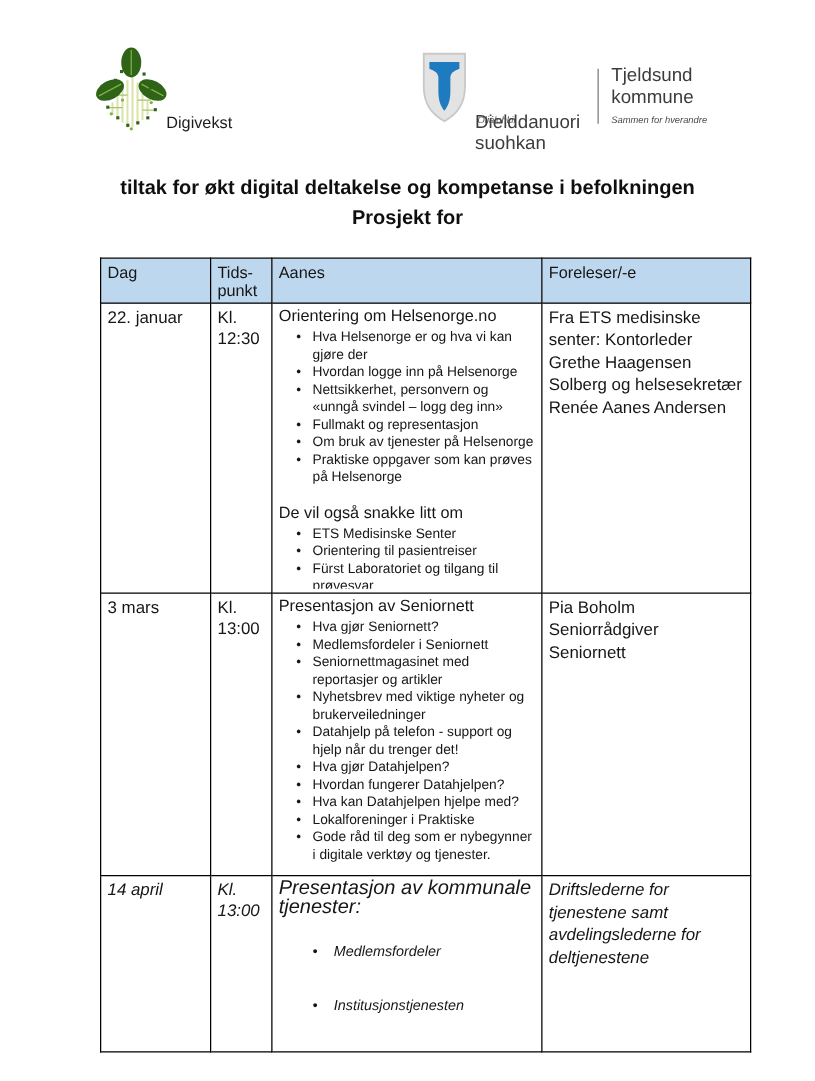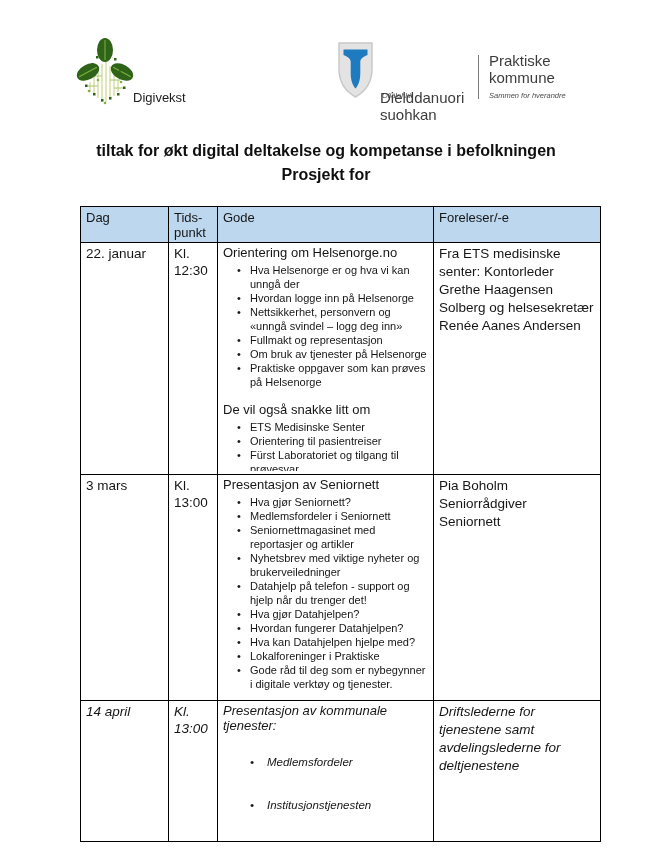--- a/index.html
+++ b/index.html
@@ -32,21 +32,21 @@
     padding:2px 4px 2px 5px; font-weight:normal;
     font-size:13.5px; line-height:17px; color:#161616;
   }
   .doc-table thead th { background:#BDD7EE; font-size:13px; line-height:15px; padding-top:3px; }
   tr.r-head { height:31px; }
   tr.r1 { height:232px; }
   tr.r2 { height:226px; }
   tr.r3 { height:141px;font-style:italic; }
 
   .emne-title { font-size:13px; line-height:16px; }
-  .emne-title-sm { font-size:13px; line-height:15px; }
+  .emne-title-sm { font-size:16px; line-height:15px; }
   .cell-clip { overflow:hidden; }
   .clip-r1 { height:226px; }
   .clip-r2 { height:220px; }
   .clip-r3 { height:136px; }
 
   ul.bullets { list-style:none; margin:2px 0 0 12px; padding:0; font-size:11px; line-height:14px; }
   ul.bullets li { position:relative; padding-left:15px; }
   ul.bullets li::before { content:"\2022"; position:absolute; left:2px; }
   .emne-sub { margin-top:13px; font-size:13px; line-height:16px; }
 
@@ -113,21 +113,21 @@
   <svg class="abs" style="left:337px; top:41px;" width="37" height="58" viewBox="0 0 37 58">
     <path d="M2 2 H35 V28 C35 42 29 50 18.5 56 C8 50 2 42 2 28 Z" fill="#E3E3E3" stroke="#C9C9C9" stroke-width="1.5"></path>
     <path d="M6.5 8.5 H30.5 V14 C25.5 16 23.8 17.5 23.3 20.5 L23.3 32 C23.3 39.5 21.5 44 18.5 47.5 C15.5 44 13.7 39.5 13.7 32 L13.7 20.5 C13.2 17.5 11.5 16 6.5 14 Z" fill="#1E7BC0"></path>
   </svg>
   <div class="abs muni-name muni-sami">
     <div>Dielddanuori</div>
     <div>suohkan</div>
   </div>
   <div class="abs muni-divider"></div>
   <div class="abs muni-name muni-no">
-    <div>Praktiske</div>
+    <div>Tjeldsund</div>
     <div>kommune</div>
   </div>
   <div class="abs muni-tagline tagline-sami">Oliálohkii</div>
   <div class="abs muni-tagline tagline-no">Sammen for hverandre</div>
 
   <div class="abs title-block">
     <div>tiltak for økt digital deltakelse og kompetanse i befolkningen</div>
     <div>Prosjekt for</div>
   </div>
 
@@ -136,33 +136,33 @@
       <colgroup>
           <col style="width:88px">
           <col style="width:49px">
           <col style="width:216px">
           <col style="width:167px">
         </colgroup>
       <thead>
         <tr class="r-head">
           <th>Dag</th>
           <th>Tids-punkt</th>
-          <th>Gode</th>
+          <th>Aanes</th>
           <th>Foreleser/-e</th>
         </tr>
       </thead>
       <tbody>
         <tr class="r1">
           <td>22. januar</td>
           <td>Kl. 12:30</td>
           <td>
             <div class="cell-clip clip-r1">
               <div class="emne-title">Orientering om Helsenorge.no</div>
               <ul class="bullets">
-                <li>Hva Helsenorge er og hva vi kan unngå der</li>
+                <li>Hva Helsenorge er og hva vi kan gjøre der</li>
                 <li>Hvordan logge inn på Helsenorge</li>
                 <li>Nettsikkerhet, personvern og «unngå svindel – logg deg inn»</li>
                 <li>Fullmakt og representasjon</li>
                 <li>Om bruk av tjenester på Helsenorge</li>
                 <li>Praktiske oppgaver som kan prøves på Helsenorge</li>
               </ul>
               <div class="emne-sub">De vil også snakke litt om</div>
               <ul class="bullets">
                 <li>ETS Medisinske Senter</li>
                 <li>Orientering til pasientreiser</li>

